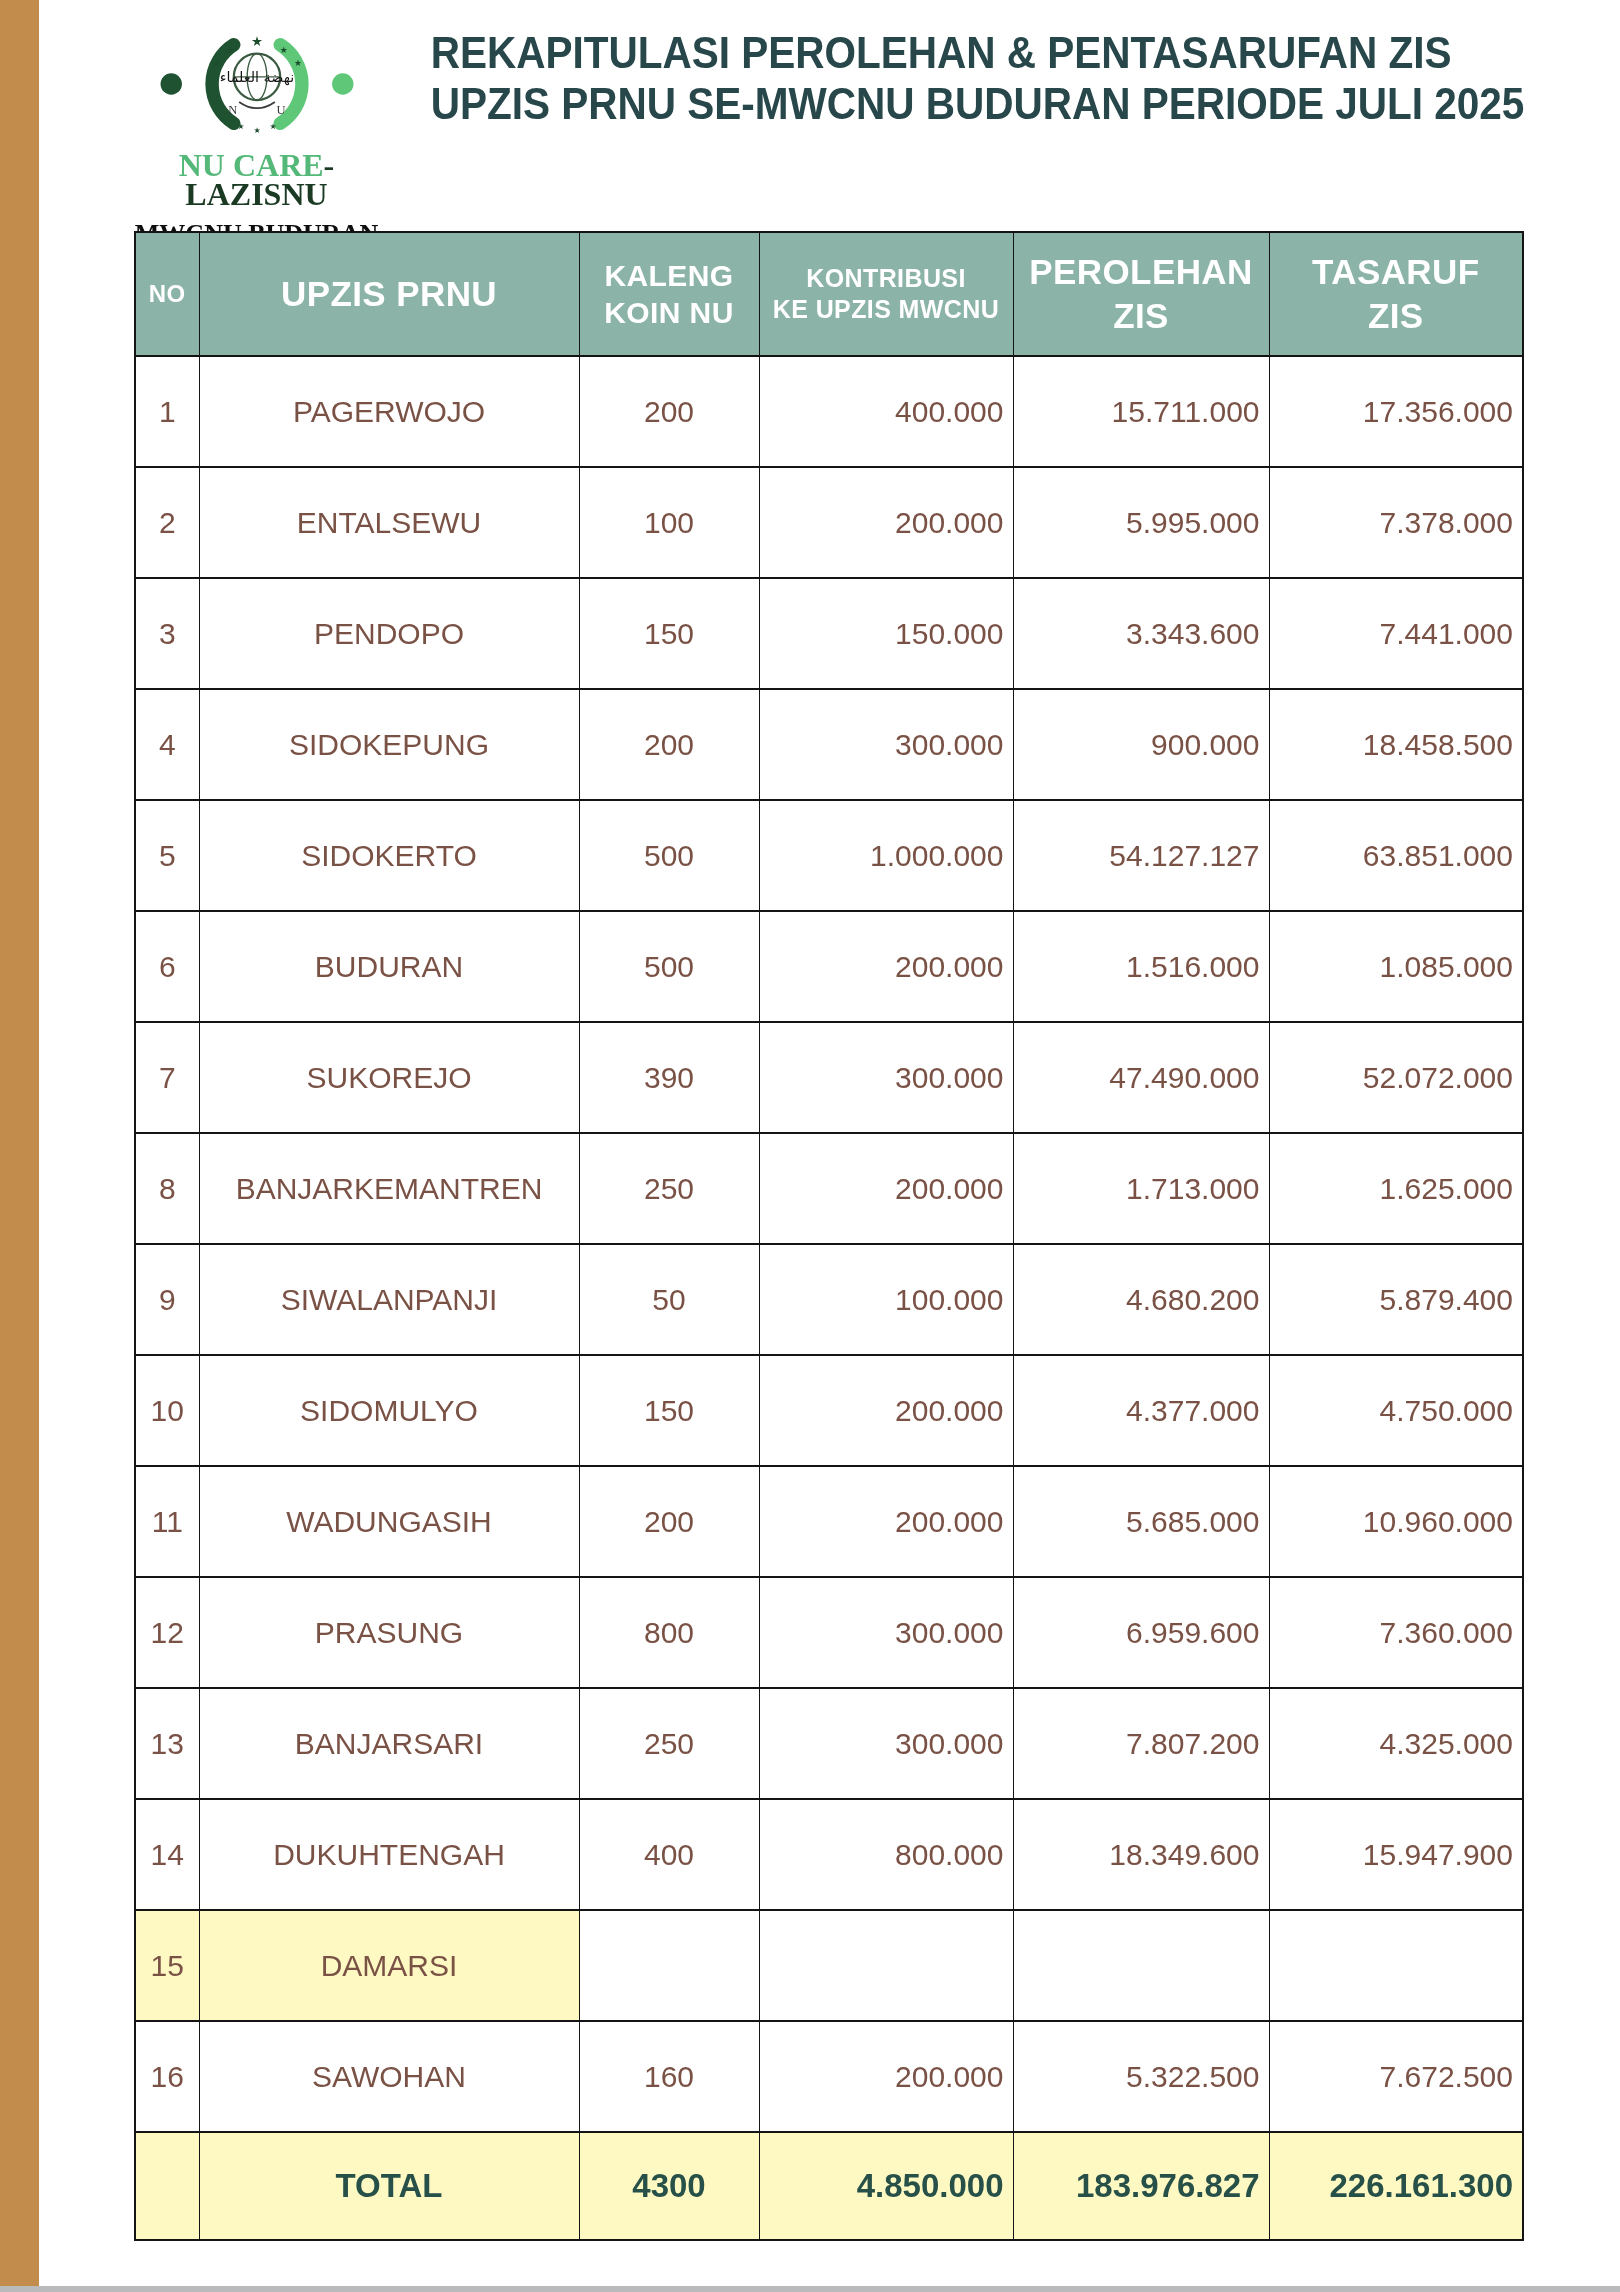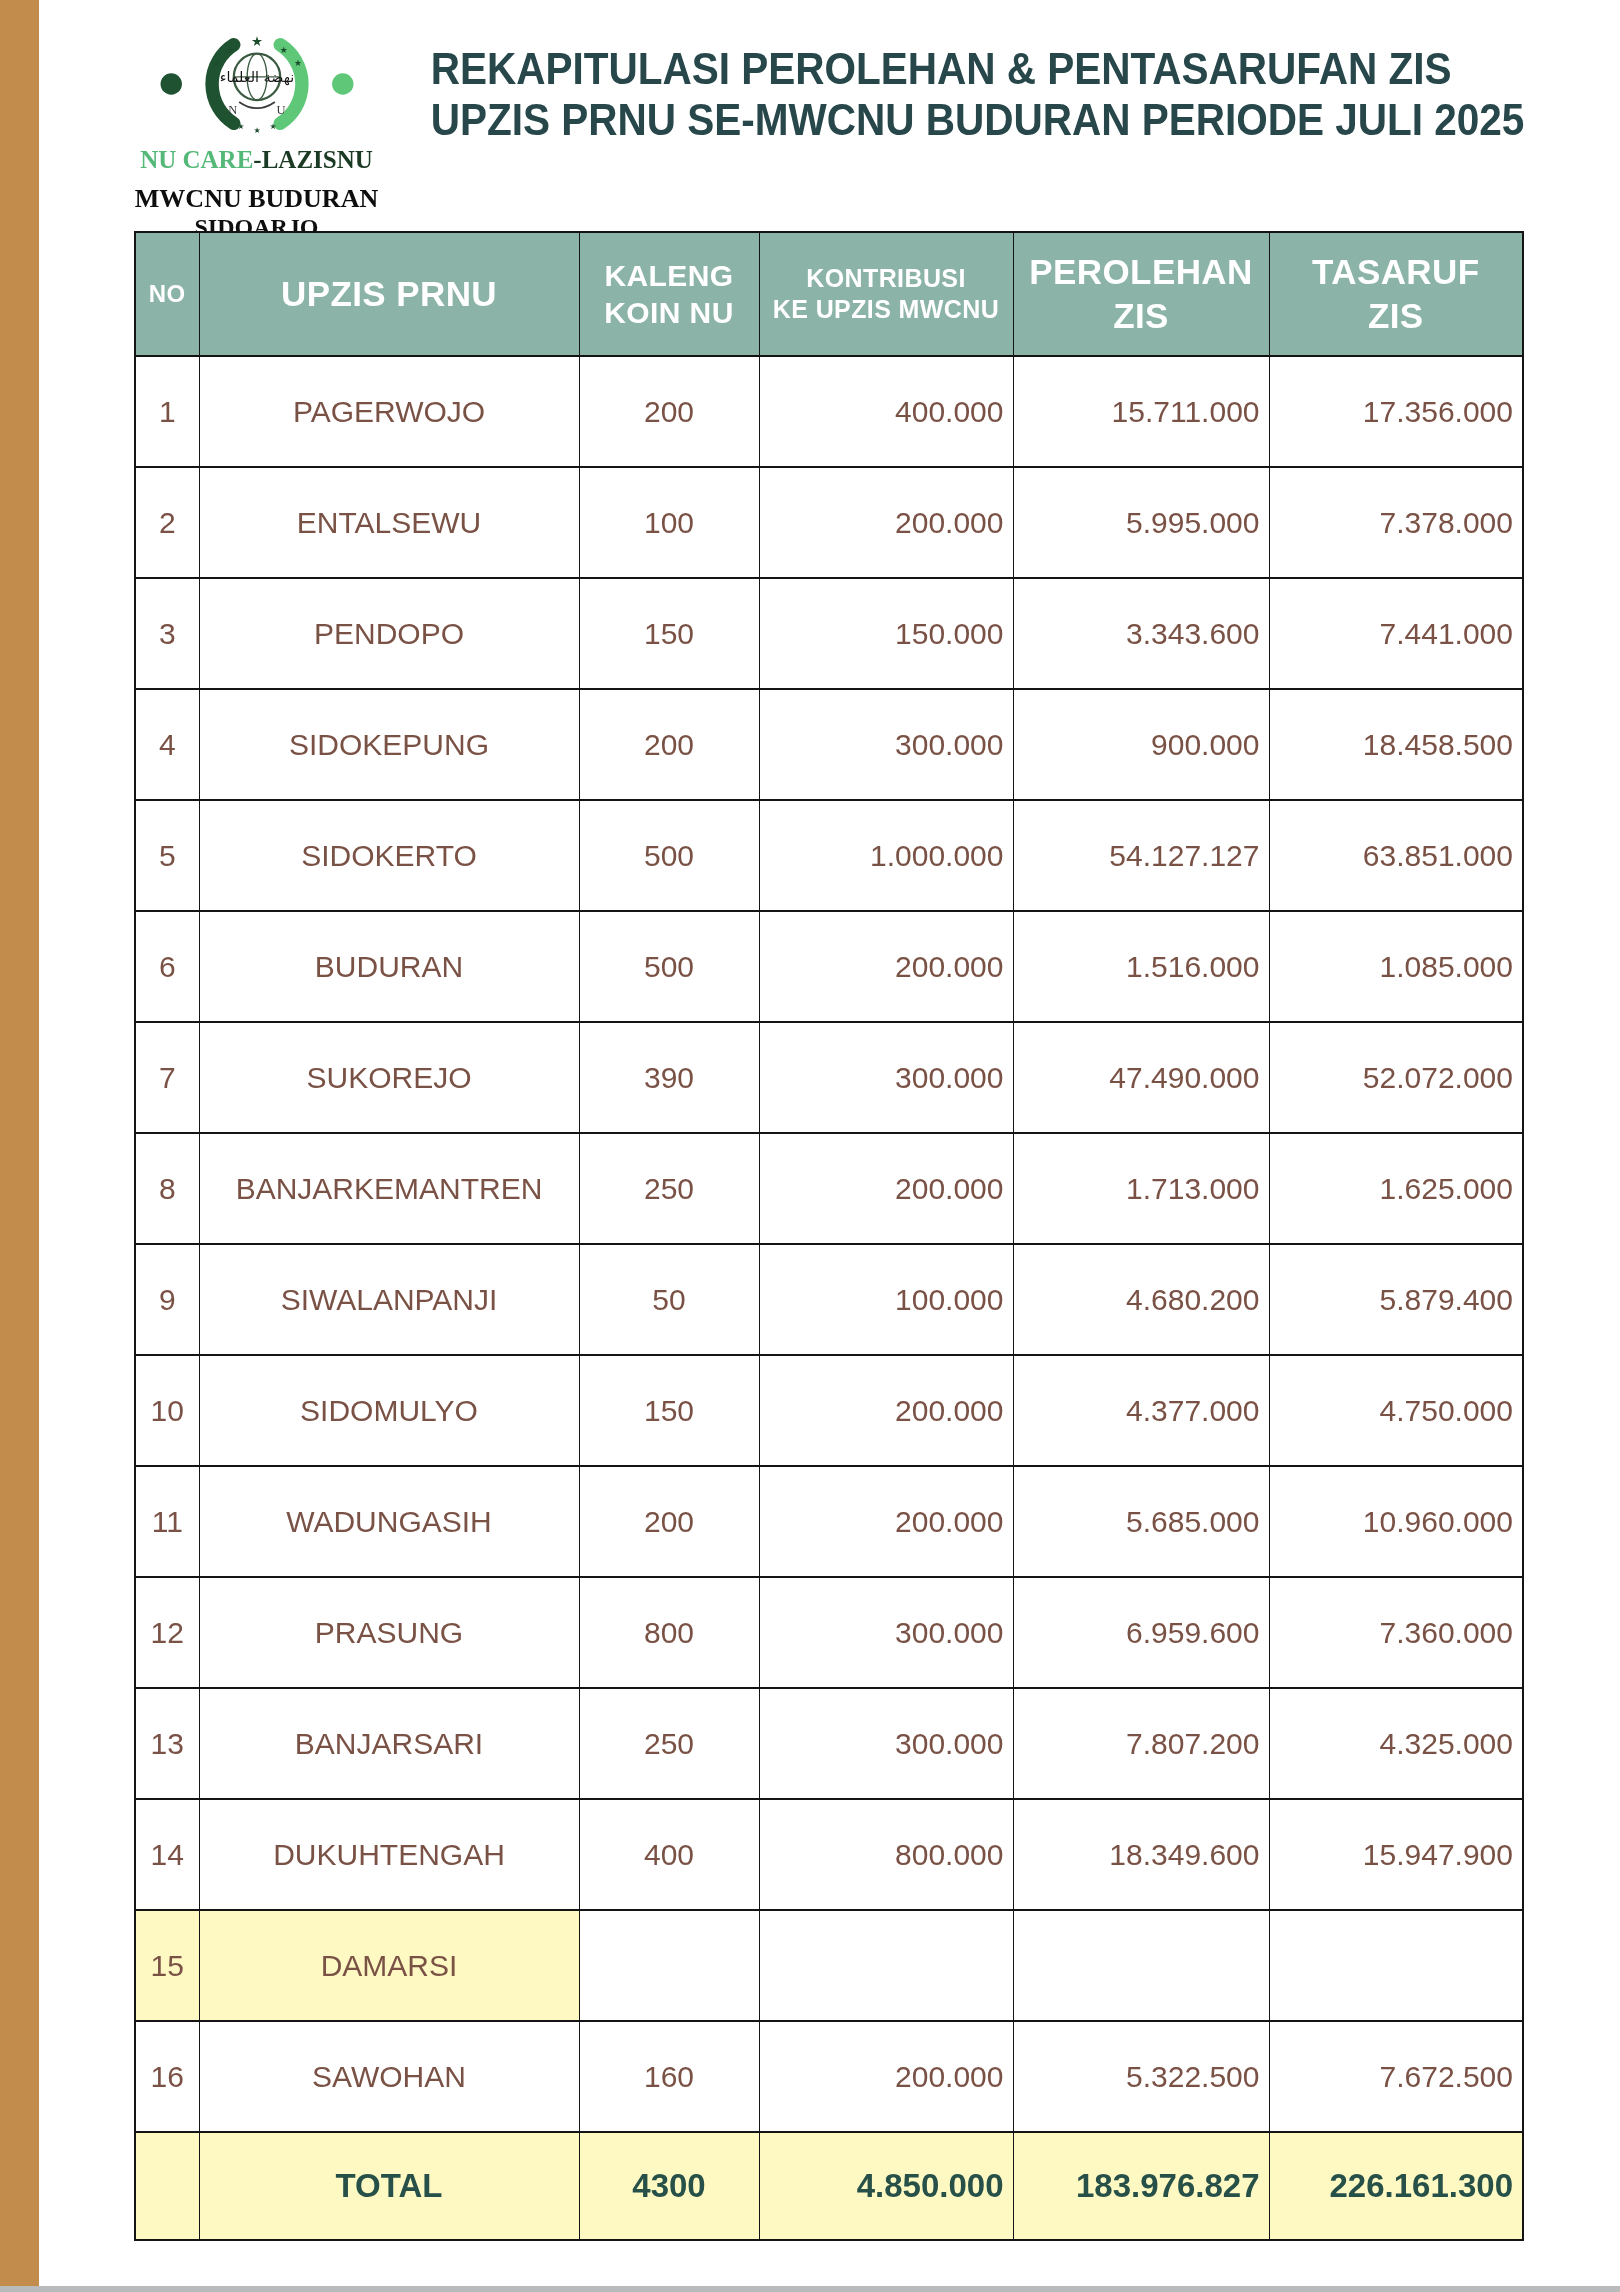--- a/index.html
+++ b/index.html
@@ -6,28 +6,28 @@
   .page {
     position:relative; width:1620px; height:2293px; background:#ffffff;
     font-family:"Liberation Sans", sans-serif; overflow:hidden; margin:0 auto;
   }
   .side-stripe { position:absolute; left:0; top:0; width:39px; height:2286px; background:#c28c4c; }
   .bottom-strip { position:absolute; left:0; top:2286px; width:1620px; height:6.3px; background:#b8babc; }
 
   
   .logo { position:absolute; left:133px; top:34px; width:247px; text-align:center; }
   .logo svg { width:226px; height:109px; display:block; margin:0 auto; }
-  .logo-line1 { font-family:"Liberation Serif", serif; font-weight:bold; font-size:25px; line-height:29px; margin-top:2px; letter-spacing:0px; }
+  .logo-line1 { font-family:"Liberation Serif", serif; font-weight:bold; font-size:32px; line-height:29px; margin-top:8px; letter-spacing:0px; }
   .logo-line1 .g { color:#54b878; }
   .logo-line1 .d { color:#1b3a23; }
   .logo-line2 { font-family:"Liberation Serif", serif; font-weight:bold; font-size:26px; line-height:27px; color:#0e0e0e; margin-top:11px; }
   .logo-line3 { font-family:"Liberation Serif", serif; font-weight:bold; font-size:24px; line-height:25px; color:#0e0e0e; margin-top:2.7px; }
 
   
-  .title { position:absolute; left:376px; top:43px; width:1093px; text-align:right; color:#27474a; }
+  .title { position:absolute; left:376px; top:27px; width:1093px; text-align:right; color:#27474a; }
   .title .tline { font-size:45px; line-height:51px; font-weight:bold; white-space:nowrap; transform:scaleX(0.9); transform-origin:50% 50%; letter-spacing:0px; }
 
   
   table.recap { position:absolute; left:134px; top:231px; width:1388px;
     border-collapse:collapse; table-layout:fixed; border:2.7px solid #141414; }
   th, td { border-left:1.8px solid #141414; border-right:1.8px solid #141414;
     border-top:2.7px solid #141414; border-bottom:2.7px solid #141414;
     vertical-align:middle; overflow:hidden; }
   thead tr { height:124px; }
   thead th { background:#8bb3a7; color:#ffffff; font-weight:bold; text-align:center; letter-spacing:0.4px; }

